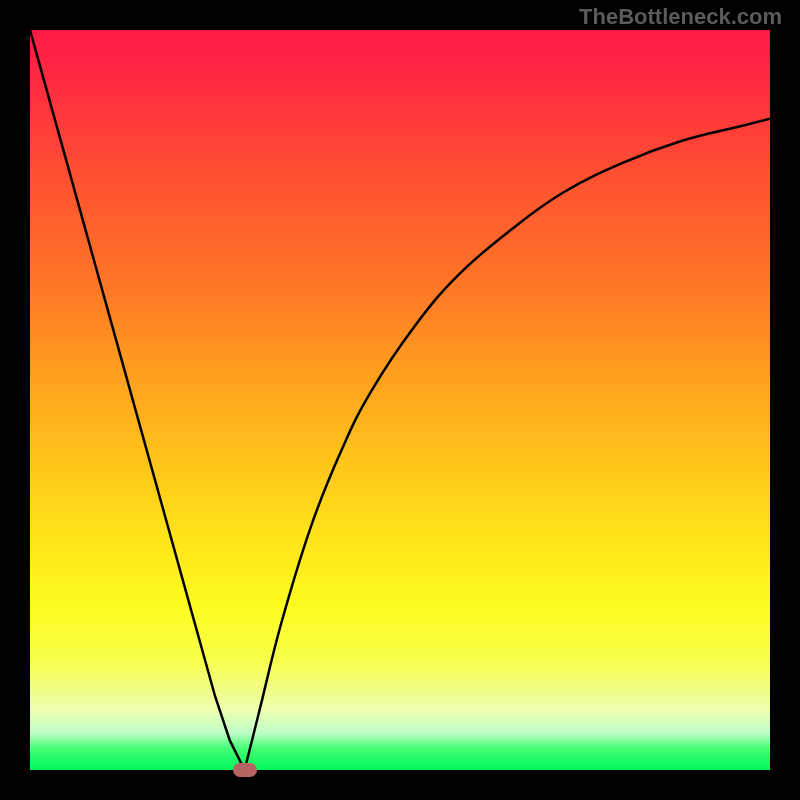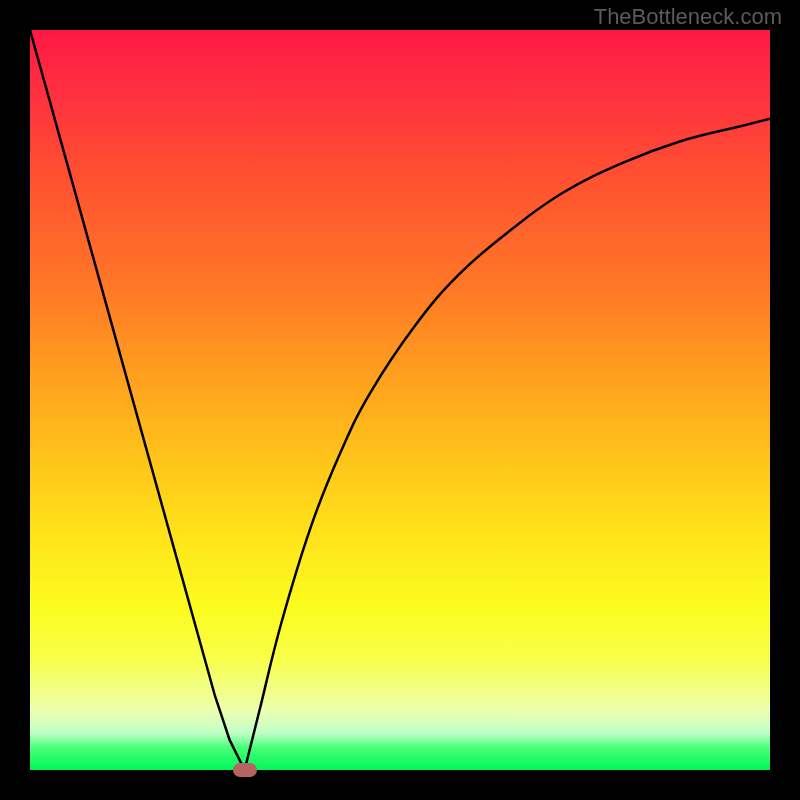--- a/index.html
+++ b/index.html
@@ -14,21 +14,21 @@
       position: relative;
       overflow: hidden;
     }
     .watermark {
       position: absolute;
       top: 4px;
       right: 18px;
       font-family: Arial, sans-serif;
       font-size: 22px;
       color: #5b5b5b;
-      font-weight: 400;
+      font-weight: 700;
       z-index: 10;
     }
     .chart-area {
       position: absolute;
       left: 30px;
       top: 30px;
       width: 740px;
       height: 740px;
       background: linear-gradient(to bottom,
         #ff1947 0%,

